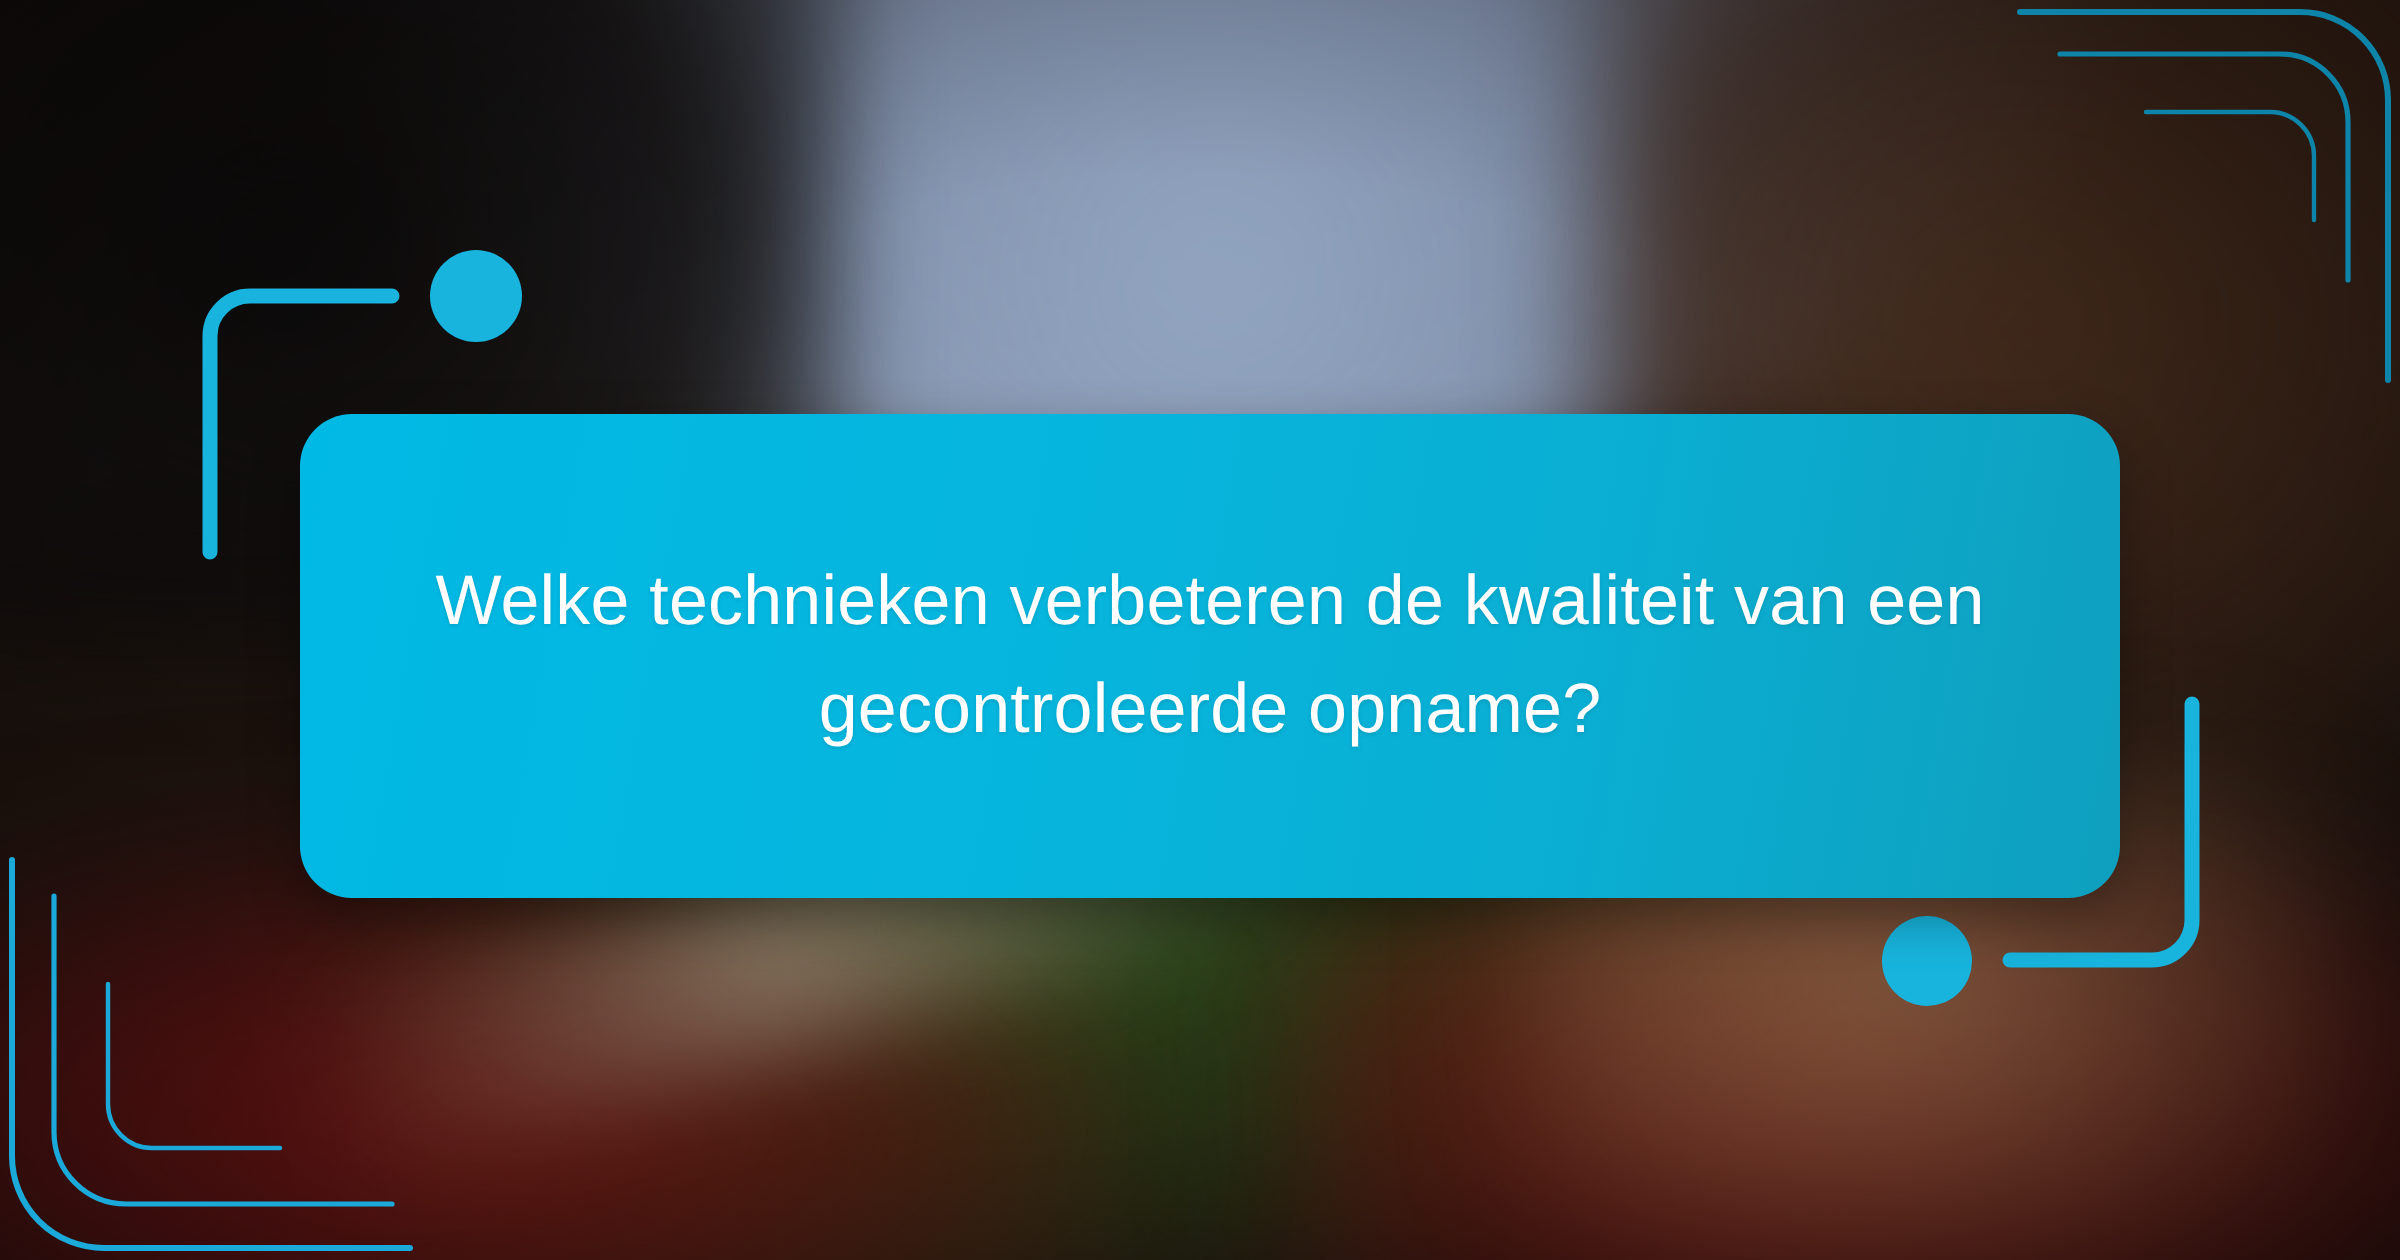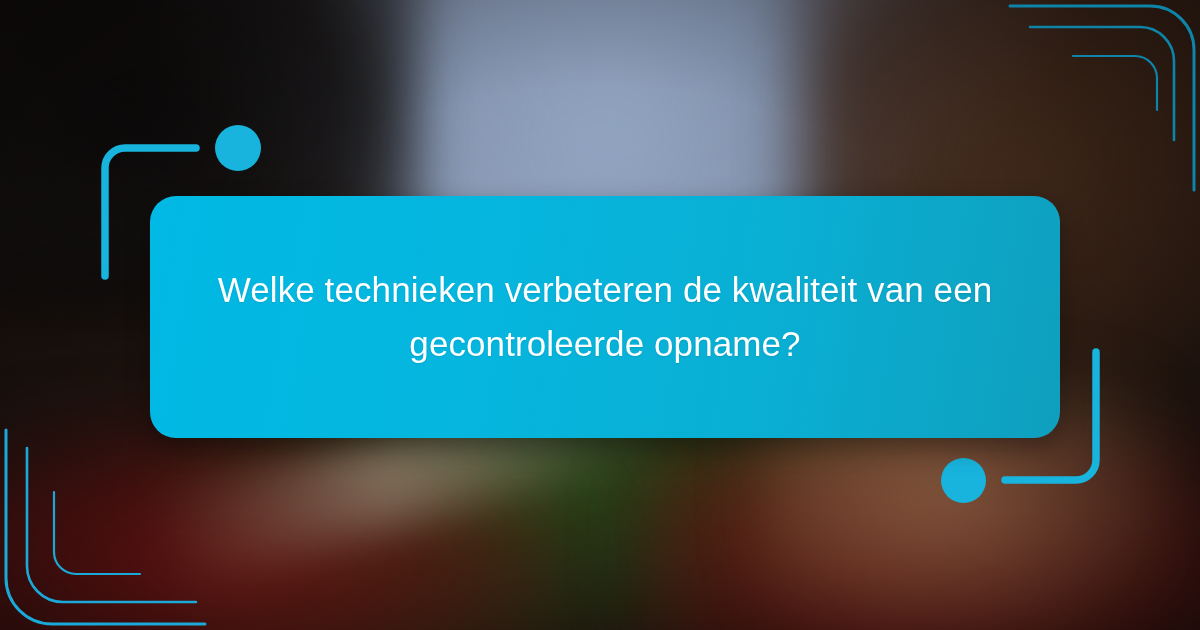--- a/index.html
+++ b/index.html
@@ -95,21 +95,21 @@
   .bg-vig{
     position:absolute;inset:0;
     background:radial-gradient(ellipse at 50% 45%,rgba(0,0,0,0) 40%,rgba(0,0,0,.38) 100%);
   }
 
   
   .frame{position:absolute;inset:0;pointer-events:none;}
 
   
   .card{
-    position:absolute;left:150px;top:196px;width:910px;height:242px;
+    position:absolute;left:150px;top:207px;width:910px;height:242px;
     border-radius:26px;
     background:linear-gradient(100deg,#00b9e4 0%,#06b6de 38%,#0aaed2 70%,#0f9fbe 100%);
     box-shadow:0 10px 26px rgba(0,0,0,.32);
     display:flex;align-items:center;justify-content:center;
   }
   .card-title{
     margin:0;padding:0 56px;
     text-align:center;
     color:#ffffff;
     font-weight:300;

